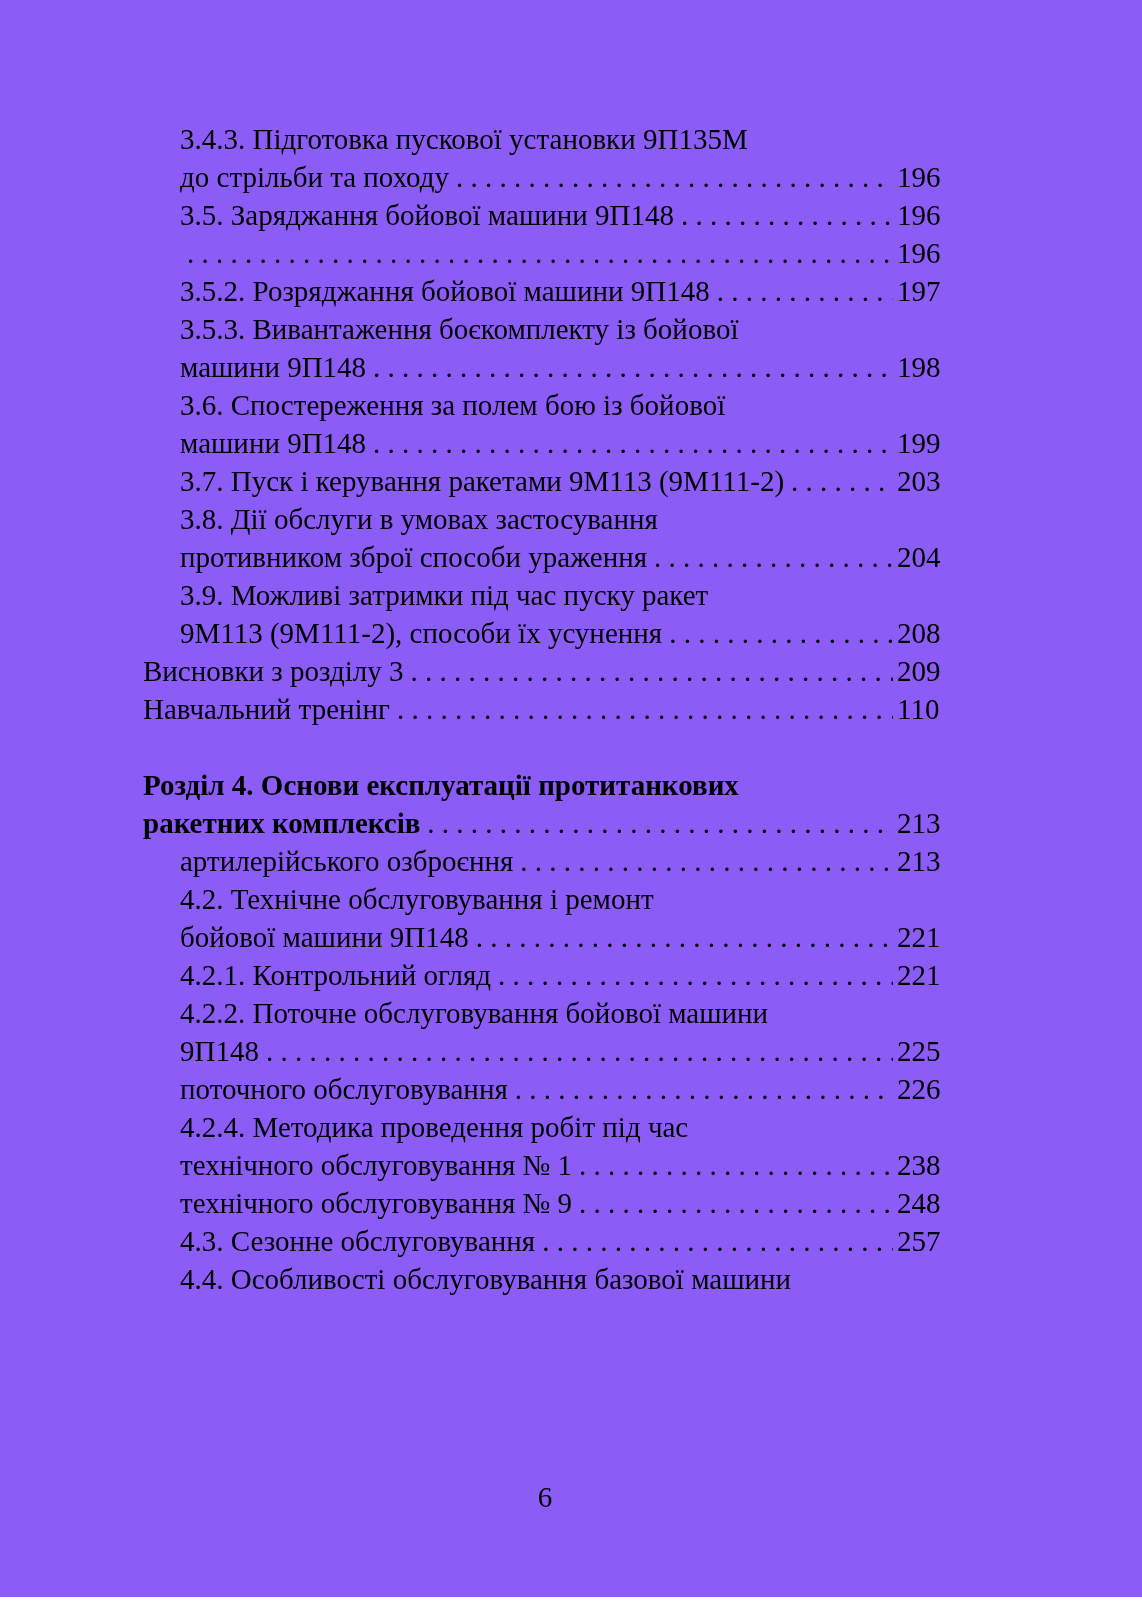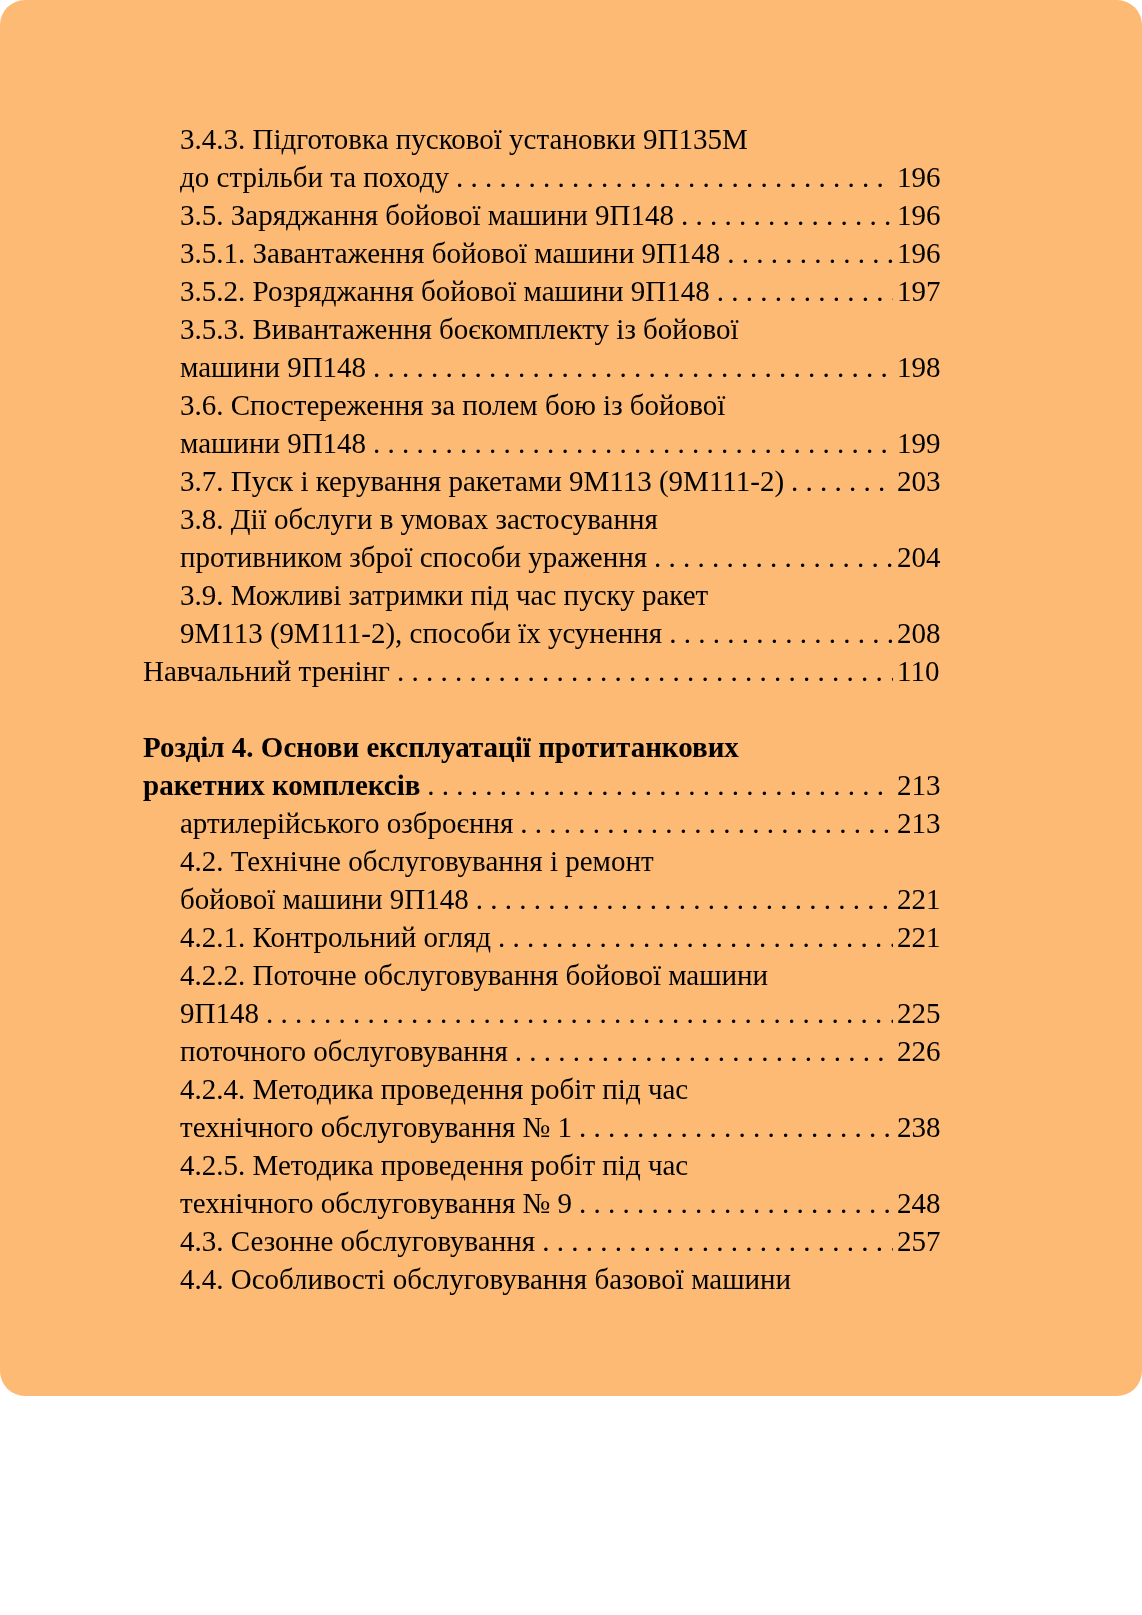--- a/index.html
+++ b/index.html
@@ -10,24 +10,23 @@
   body {
     width: 1142px;
     height: 1615px;
     color: #000000;
     font-family: "Liberation Serif", "DejaVu Serif", serif;
     font-size: 29px;
   }
   .page {
     position: relative;
     width: 1142px;
-    height: 1396px;
+    height: 1597px;
     overflow: hidden;
-    background: #fdba74;
-    border-radius: 25px;
+    background: #8b5cf6;
   }
   .toc {
     position: absolute;
     left: 143px;
     top: 120px;
     width: 804px;
   }
   .toc-row {
     display: flex;
     align-items: baseline;
@@ -82,21 +81,20 @@
         <span class="toc-title">до стрільби та походу</span>
         <span class="toc-leader"></span>
         <span class="toc-page">196</span>
       </div>
       <div class="toc-row indent">
         <span class="toc-title">3.5. Заряджання бойової машини 9П148</span>
         <span class="toc-leader"></span>
         <span class="toc-page">196</span>
       </div>
       <div class="toc-row indent">
-        <span class="toc-title">3.5.1. Завантаження бойової машини 9П148</span>
         <span class="toc-leader"></span>
         <span class="toc-page">196</span>
       </div>
       <div class="toc-row indent">
         <span class="toc-title">3.5.2. Розряджання бойової машини 9П148</span>
         <span class="toc-leader"></span>
         <span class="toc-page">197</span>
       </div>
       <div class="toc-row indent">
         <span class="toc-title">3.5.3. Вивантаження боєкомплекту із бойової</span>
@@ -127,20 +125,25 @@
         <span class="toc-leader"></span>
         <span class="toc-page">204</span>
       </div>
       <div class="toc-row indent">
         <span class="toc-title">3.9. Можливі затримки під час пуску ракет</span>
       </div>
       <div class="toc-row indent">
         <span class="toc-title">9М113 (9М111-2), способи їх усунення</span>
         <span class="toc-leader"></span>
         <span class="toc-page">208</span>
+      </div>
+      <div class="toc-row">
+        <span class="toc-title">Висновки з розділу 3</span>
+        <span class="toc-leader"></span>
+        <span class="toc-page">209</span>
       </div>
       <div class="toc-row">
         <span class="toc-title">Навчальний тренінг</span>
         <span class="toc-leader"></span>
         <span class="toc-page">110</span>
       </div>
       <div class="toc-row bold gap-before">
         <span class="toc-title">Розділ 4. Основи експлуатації протитанкових</span>
       </div>
       <div class="toc-row bold">
@@ -179,23 +182,20 @@
         <span class="toc-leader"></span>
         <span class="toc-page">226</span>
       </div>
       <div class="toc-row indent">
         <span class="toc-title">4.2.4. Методика проведення робіт під час</span>
       </div>
       <div class="toc-row indent">
         <span class="toc-title">технічного обслуговування № 1</span>
         <span class="toc-leader"></span>
         <span class="toc-page">238</span>
-      </div>
-      <div class="toc-row indent">
-        <span class="toc-title">4.2.5. Методика проведення робіт під час</span>
       </div>
       <div class="toc-row indent">
         <span class="toc-title">технічного обслуговування № 9</span>
         <span class="toc-leader"></span>
         <span class="toc-page">248</span>
       </div>
       <div class="toc-row indent">
         <span class="toc-title">4.3. Сезонне обслуговування</span>
         <span class="toc-leader"></span>
         <span class="toc-page">257</span>

